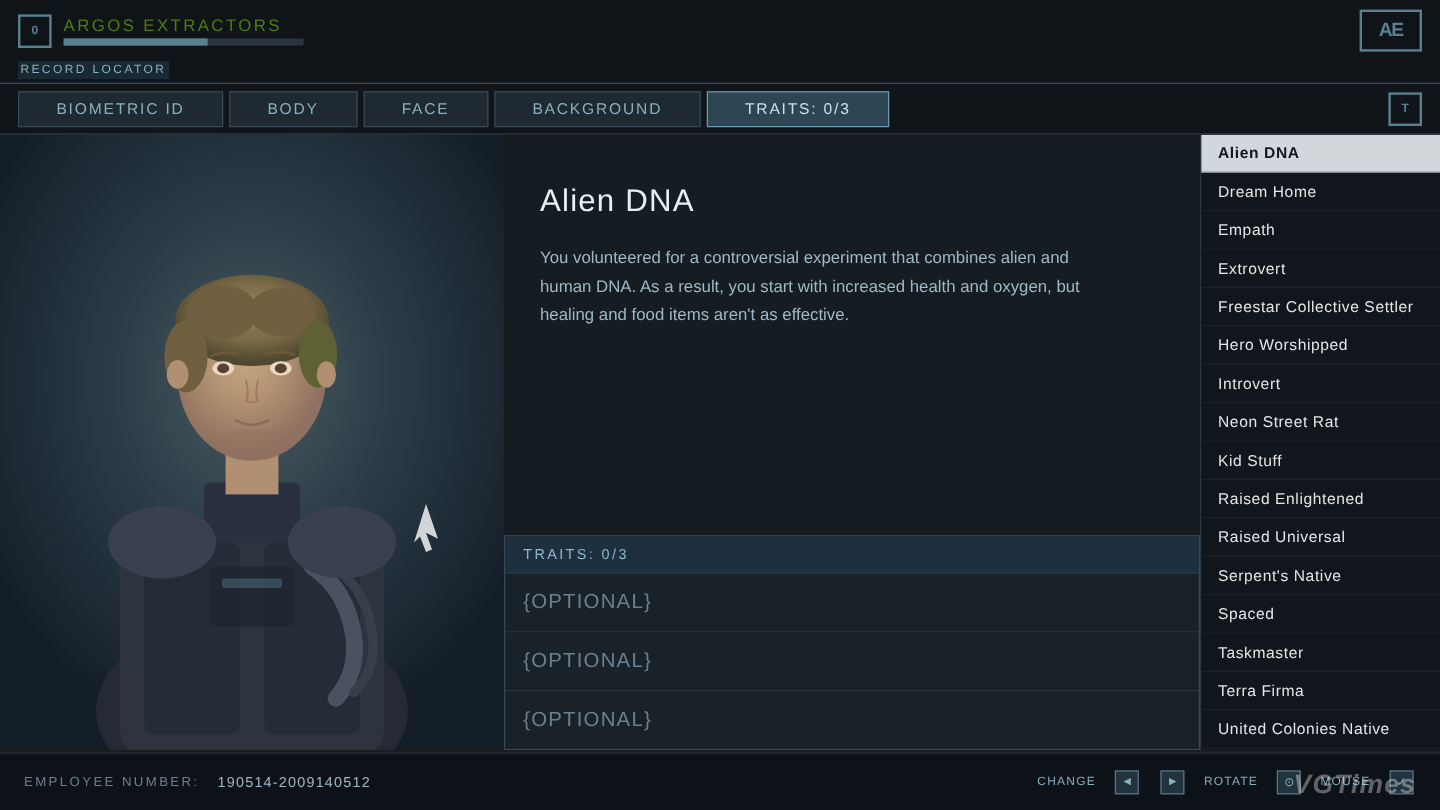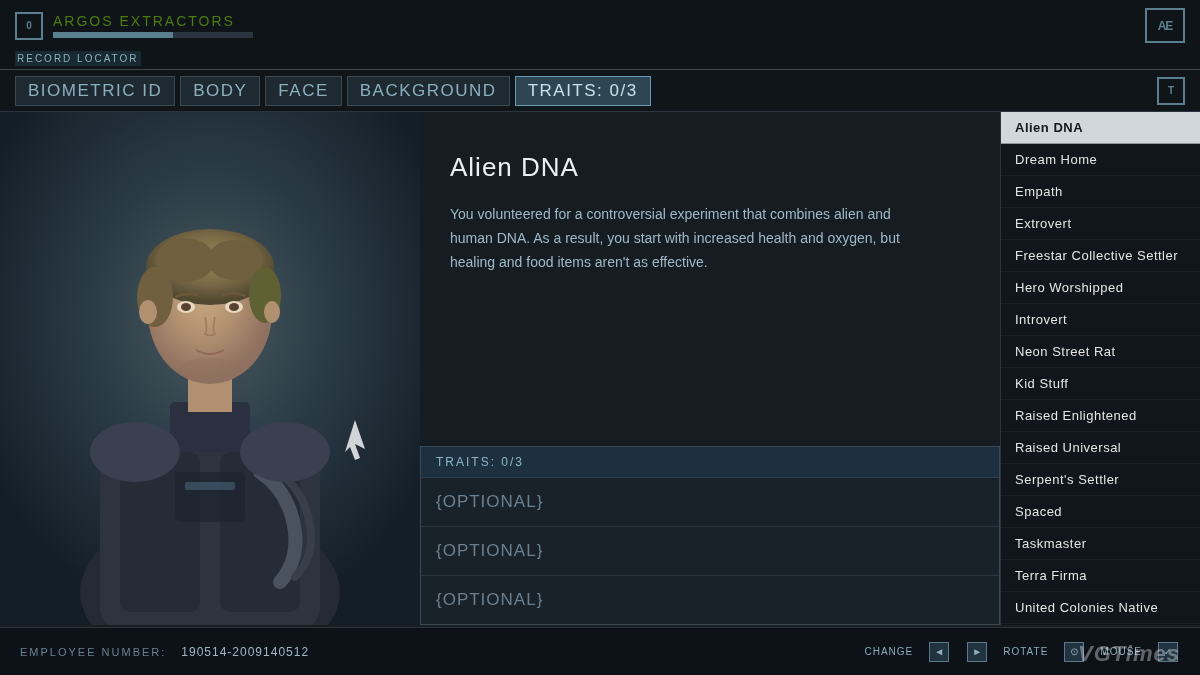--- a/index.html
+++ b/index.html
@@ -61,28 +61,28 @@
       margin-top: 3px;
     }
 
     .progress-fill {
       width: 60%;
       height: 100%;
       background: #5a8090;
     }
 
     .logo-ae {
-      width: 40px;
+      width: 52px;
       height: 35px;
       border: 2px solid #5a8090;
       display: flex;
       align-items: center;
       justify-content: center;
       color: #5a8090;
-      font-size: 12px;
+      font-size: 16px;
       font-weight: bold;
       letter-spacing: -1px;
     }
 
     .subtitle-row {
       padding: 2px 15px;
     }
 
     .record-locator {
       color: #8ab0be;
@@ -104,25 +104,25 @@
       border-bottom: 1px solid #2a3540;
       display: flex;
       align-items: center;
       padding: 0 15px;
       gap: 5px;
       z-index: 10;
     }
 
     .nav-tab {
       height: 30px;
-      padding: 0 12px;
+      padding: 0 31px;
       border: 1px solid #3a4a55;
       background: rgba(40, 55, 65, 0.6);
       color: #8ab0be;
-      font-size: 17px;
+      font-size: 13px;
       letter-spacing: 1.5px;
       display: flex;
       align-items: center;
       cursor: pointer;
       text-transform: uppercase;
     }
 
     .traits-tab {
       background: rgba(50, 75, 90, 0.9);
       color: #c8e0ea;
@@ -418,21 +418,21 @@
     <div class="trait-list-item">Dream Home</div>
     <div class="trait-list-item">Empath</div>
     <div class="trait-list-item">Extrovert</div>
     <div class="trait-list-item">Freestar Collective Settler</div>
     <div class="trait-list-item">Hero Worshipped</div>
     <div class="trait-list-item">Introvert</div>
     <div class="trait-list-item">Neon Street Rat</div>
     <div class="trait-list-item">Kid Stuff</div>
     <div class="trait-list-item">Raised Enlightened</div>
     <div class="trait-list-item">Raised Universal</div>
-    <div class="trait-list-item">Serpent's Settler</div>
+    <div class="trait-list-item">Serpent's Native</div>
     <div class="trait-list-item">Spaced</div>
     <div class="trait-list-item">Taskmaster</div>
     <div class="trait-list-item">Terra Firma</div>
     <div class="trait-list-item">United Colonies Native</div>
   </div>
 
 <div class="bottom-bar">
   <span class="employee-label">EMPLOYEE NUMBER:</span>
   <span class="employee-number">190514-2009140512</span>
   <div class="bottom-controls">

